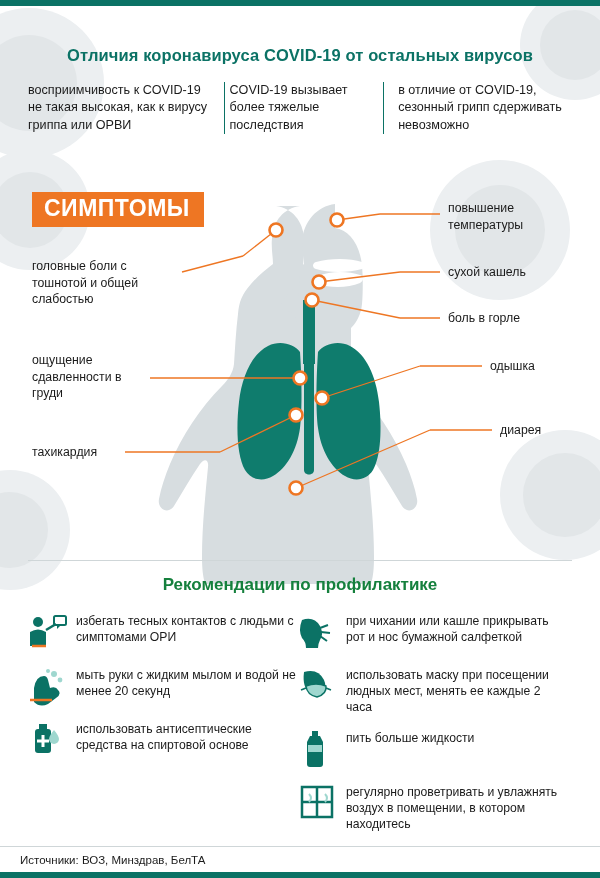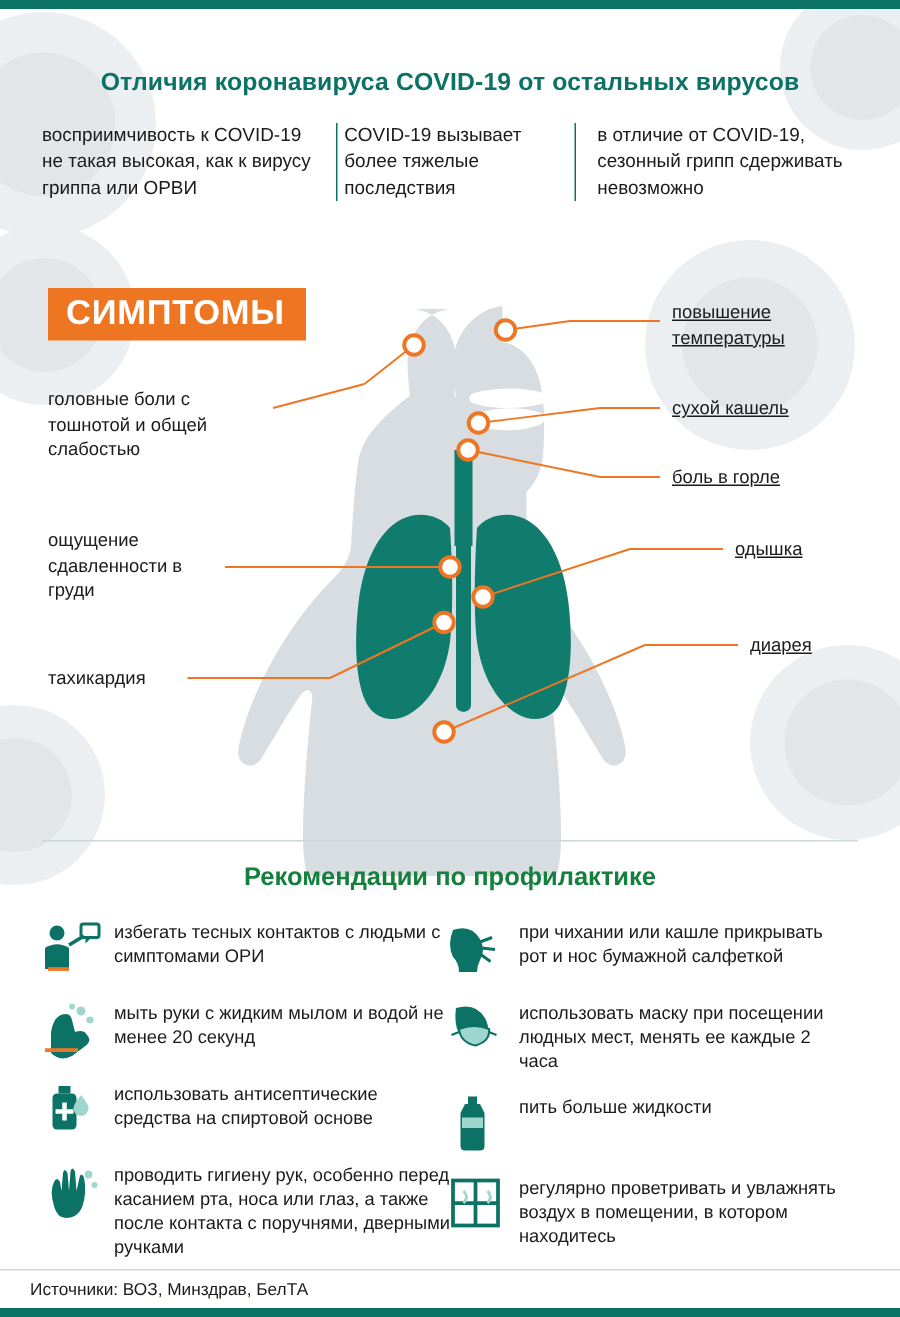--- a/index.html
+++ b/index.html
@@ -34,21 +34,21 @@
   .col2{width:150px;border-left:1px solid #0b7265;padding-left:4px;}
   .col3{width:176px;border-left:1px solid #0b7265;padding-left:14px;}
 
   
   .symptoms-head{
     position:absolute;left:32px;top:192px;z-index:6;
     background:#ee7623;color:#ffffff;font-weight:bold;font-size:23px;
     padding:3px 14px 5px 12px;letter-spacing:0.5px;
   }
   .lbl{position:absolute;font-size:12.3px;line-height:1.35;color:#1b1b1b;z-index:7;}
-  .lbl.right{text-align:left;text-decoration:underline;}
+  .lbl.right{text-align:left;}
   .lbl.left{text-align:left;}
 
   svg.overlay{position:absolute;left:0;top:0;width:600px;height:878px;z-index:3;pointer-events:none;}
 
   
   .sep{position:absolute;left:28px;top:560px;width:544px;height:1px;background:#cfd6d8;z-index:5;}
   .rec-title{
     position:absolute;left:0;top:575px;width:600px;text-align:center;
     font-size:17px;font-weight:bold;color:#15803d;z-index:5;
   }
@@ -207,30 +207,20 @@
       <svg width="42" height="40" viewBox="0 0 42 40">
         <rect x="13" y="4" width="8" height="5" fill="#0b7265"></rect>
         <rect x="9" y="9" width="16" height="24" rx="3" fill="#0b7265"></rect>
         <path d="M17 15 l0 12 M11 21 l12 0" stroke="#ffffff" stroke-width="3"></path>
         <path d="M28 10 q5 6 5 9 a5 5 0 0 1 -10 0 q0 -3 5 -9 z" fill="#9fd7cf"></path>
       </svg>
     </div>
     <div class="rec-txt">использовать антисептические средства на спиртовой основе</div>
   </div>
 
-  <div class="rec-item">
-    <div class="rec-ico">
-      <svg width="42" height="40" viewBox="0 0 42 40">
-        <path d="M10 30 q-3 -10 0 -16 q2 -4 4 0 l1 6 l1 -12 q1 -4 3 0 l1 12 l1 -13 q1 -4 3 0 l1 13 l2 -9 q1 -4 3 0 q2 10 -1 19 q-3 8 -11 8 q-6 0 -8 -8 z" fill="#0b7265"></path>
-        <circle cx="33" cy="9" r="2.6" fill="#9fd7cf"></circle>
-        <circle cx="37" cy="16" r="2" fill="#9fd7cf"></circle>
-      </svg>
-    </div>
-    <div class="rec-txt">проводить гигиену рук, особенно перед касанием рта, носа или глаз, а также после контакта с поручнями, дверными ручками</div>
-  </div>
 
 </div>
 
 <div class="rec-col rec-right">
 
   <div class="rec-item">
     <div class="rec-ico">
       <svg width="42" height="40" viewBox="0 0 42 40">
         <path d="M6 8 q12 -4 18 6 q4 8 0 14 q-2 4 -2 8 l-12 0 q0 -6 -4 -10 q-4 -8 0 -18 z" fill="#0b7265"></path>
         <path d="M24 16 l8 -3 M25 20 l9 1 M24 24 l7 5" stroke="#0b7265" stroke-width="2"></path>

